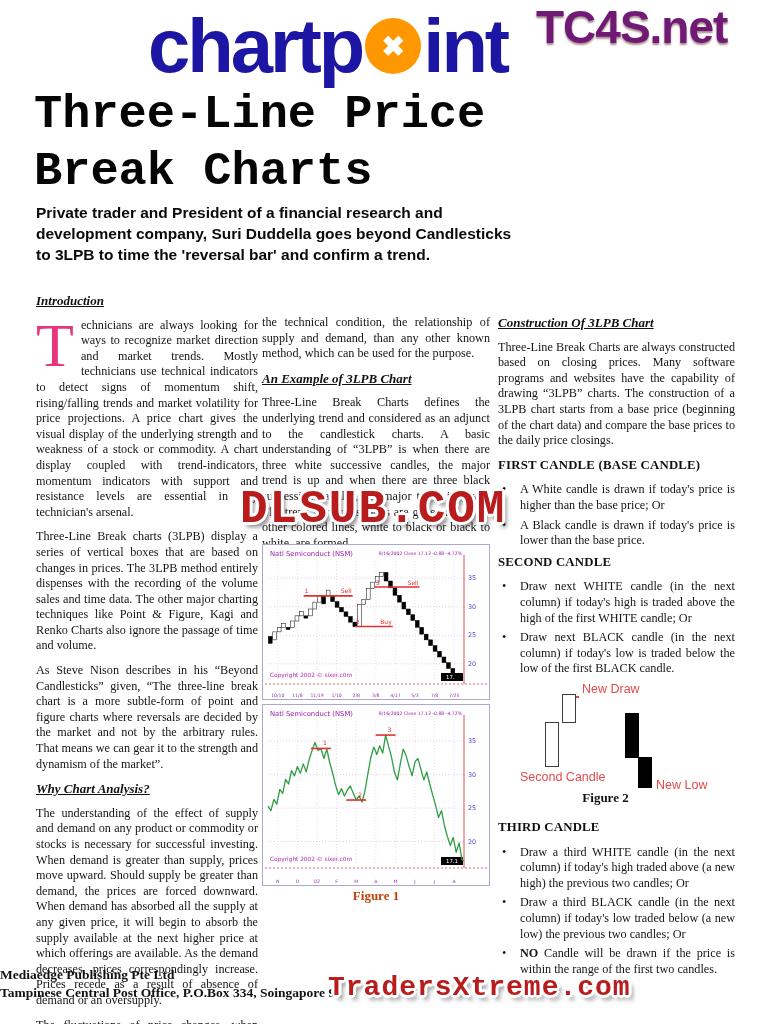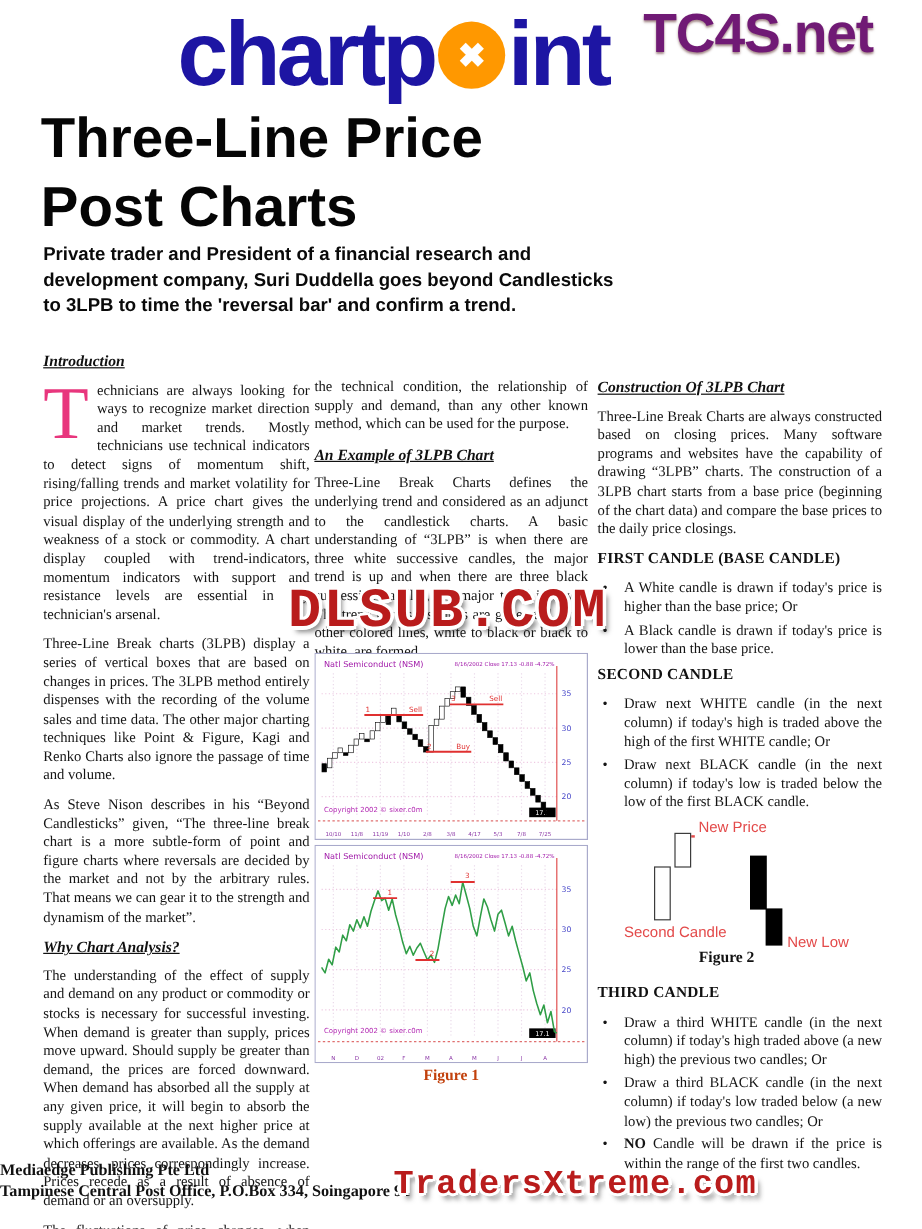--- a/index.html
+++ b/index.html
@@ -20,21 +20,21 @@
         font-size:46px;letter-spacing:-1px;color:#701a75;
         text-shadow:0 2px 2px rgba(90,40,40,.55);}
   .wm-red{font-family:Liberation Mono, monospace;font-weight:900;color:#b91c1c;
         text-shadow:-2px -2px 0 #fff,2px -2px 0 #fff,-2px 2px 0 #fff,2px 2px 0 #fff,
         -3px 0 0 #fff,3px 0 0 #fff,0 -3px 0 #fff,0 3px 0 #fff,
         4px 5px 4px rgba(40,40,40,.55);}
   #wm-center{left:240px;top:484px;font-size:46px;letter-spacing:2px;}
   #wm-bottom{left:328px;top:972px;font-size:28px;letter-spacing:1px;}
 
   
-  #title{left:34px;top:86px;font-family:Liberation Sans, sans-serif;font-weight:900;
+  #title{left:34px;top:86px;font-family:Liberation Mono, monospace;font-weight:900;
         font-size:47px;line-height:57px;color:#050505;}
   #standfirst{left:36px;top:202px;width:482px;font-family:"Liberation Sans",sans-serif;
         font-weight:700;font-size:15.5px;line-height:21px;color:#0a0a0a;}
 
   
   .col{font-size:12.2px;line-height:15.6px;text-align:justify;}
   .col p{margin:0 0 9px;}
   #col-left{left:36px;top:293px;width:222px;}
   #col-mid{left:262px;top:315px;width:228px;}
   #col-right-a{left:498px;top:315px;width:237px;}
@@ -71,21 +71,21 @@
   <span>chartp</span>
   <span class="disc">
       <span>✖</span>
     </span>
   <span>int</span>
 </div>
 <div class="abs" id="wm-tc4s">TC4S.net</div>
 
 <div class="abs" id="title">
   <div>Three-Line Price</div>
-  <div>Post Charts</div>
+  <div>Break Charts</div>
 </div>
 <div class="abs" id="standfirst">Private trader and President of a financial research and development company, Suri Duddella goes beyond Candlesticks to 3LPB to time the 'reversal bar' and confirm a trend.</div>
 
 <div class="abs col" id="col-left">
   <h3 class="ihead">Introduction</h3>
   <p><span class="dropcap">T</span><span>echnicians are always looking for ways to recognize market direction and market trends. Mostly technicians use technical indicators to detect signs of momentum shift, rising/falling trends and market volatility for price projections. A price chart gives the visual display of the underlying strength and weakness of a stock or commodity. A chart display coupled with trend-indicators, momentum indicators with support and resistance levels are essential in any technician's arsenal.</span></p>
   <p>Three-Line Break charts (3LPB) display a series of vertical boxes that are based on changes in prices. The 3LPB method entirely dispenses with the recording of the volume sales and time data. The other major charting techniques like Point &amp; Figure, Kagi and Renko Charts also ignore the passage of time and volume.</p>
   <p>As Steve Nison describes in his “Beyond Candlesticks” given, “The three-line break chart is a more subtle-form of point and figure charts where reversals are decided by the market and not by the arbitrary rules. That means we can gear it to the strength and dynamism of the market”.</p>
   <h3 class="ihead">Why Chart Analysis?</h3>
   <p>The understanding of the effect of supply and demand on any product or commodity or stocks is necessary for successful investing. When demand is greater than supply, prices move upward. Should supply be greater than demand, the prices are forced downward.  When demand has absorbed all the supply at any given price, it will begin to absorb the supply available at the next higher price at which offerings are available. As the demand decreases, prices correspondingly increase. Prices recede as a result of absence of demand or an oversupply.</p>
@@ -241,21 +241,21 @@
   <h3 class="chead">FIRST CANDLE (BASE CANDLE)</h3>
   <div class="bullet">A White candle is drawn if today's price is higher than the base price; Or</div>
   <div class="bullet">A Black candle is drawn if today's price is lower than the base price.</div>
   <h3 class="chead" style="margin-top:6px;">SECOND CANDLE</h3>
   <div class="bullet">Draw next WHITE candle (in the next column) if today's high is traded above the high of the first WHITE candle; Or</div>
   <div class="bullet">Draw next BLACK candle (in the next column) if today's low is traded below the low of the first BLACK candle.</div>
 </div>
 
 <div class="abs" id="figure2">
   <div class="dash" style="left:66px;top:12px;"></div>
-  <div class="redlabel" style="left:84px;top:-2px;">New Price</div>
+  <div class="redlabel" style="left:84px;top:-2px;">New Draw</div>
   <div class="wrect" style="left:64px;top:10px;width:14px;height:29px;"></div>
   <div class="wrect" style="left:47px;top:38px;width:14px;height:45px;"></div>
   <div class="brect" style="left:127px;top:29px;width:14px;height:45px;"></div>
   <div class="brect" style="left:140px;top:73px;width:14px;height:31px;"></div>
   <div class="redlabel" style="left:22px;top:86px;">Second Candle</div>
   <div class="redlabel" style="left:158px;top:94px;">New Low</div>
   <div id="fig2cap">Figure 2</div>
 </div>
 
 <div class="abs col" id="col-right-b">

